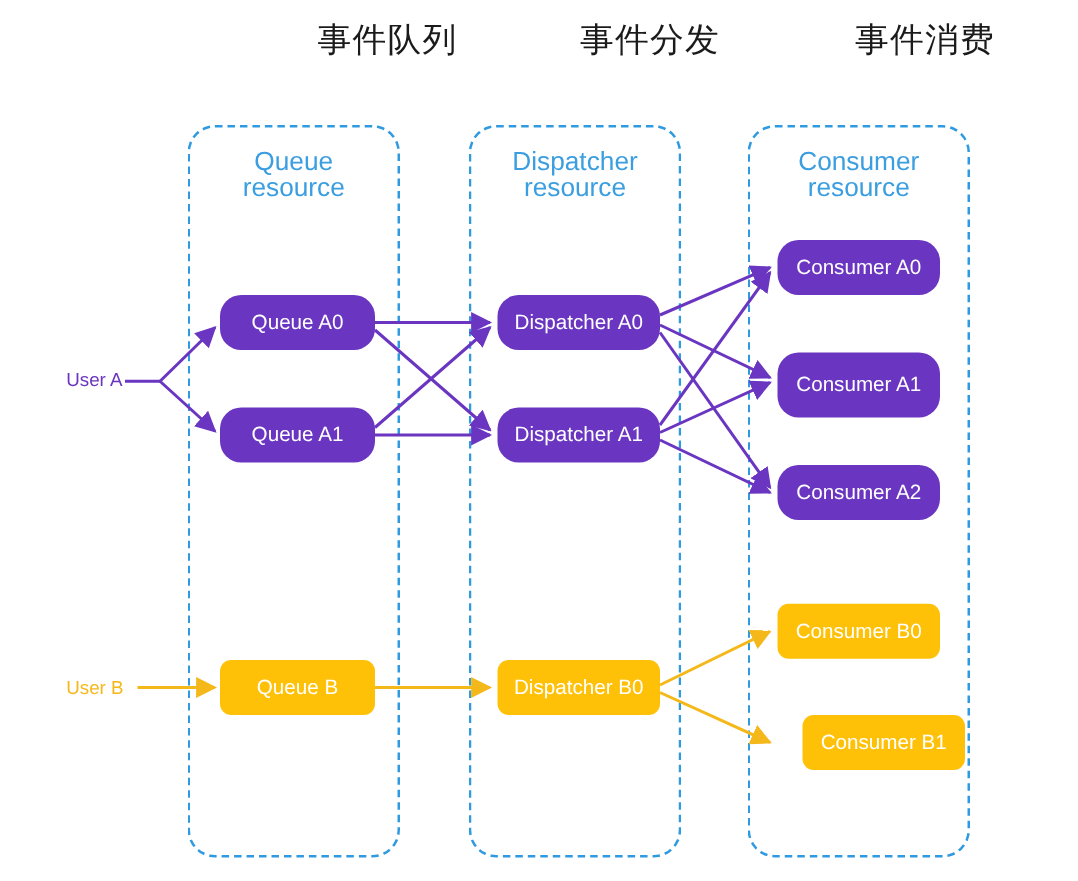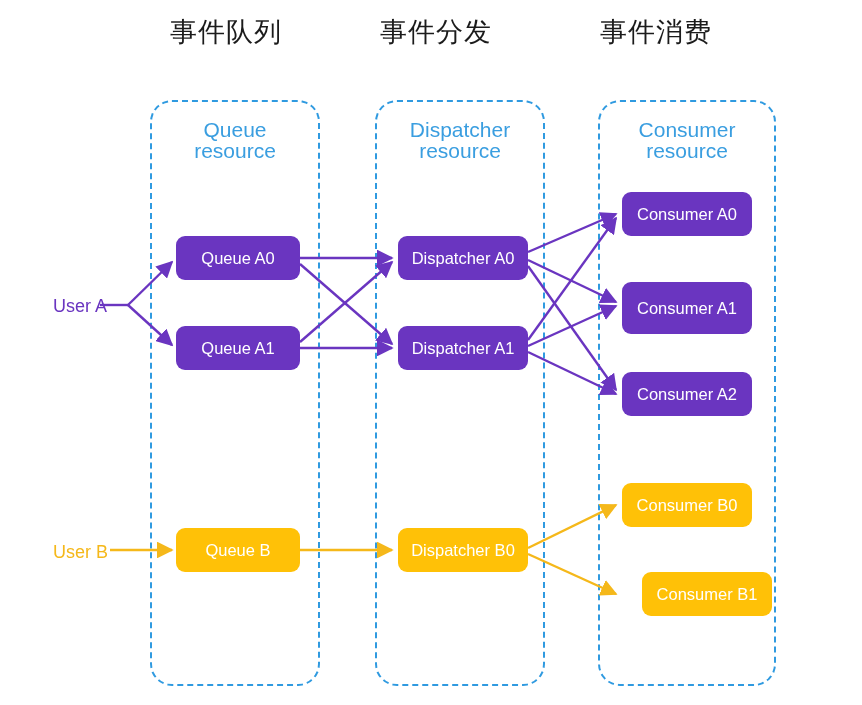--- a/index.html
+++ b/index.html
@@ -16,20 +16,21 @@
     height: 705px;
     background: #ffffff;
     overflow: hidden;
   }
   .col-header {
     position: absolute;
     font-size: 27px;
     color: #1b1b1b;
     font-family: "DejaVu Sans", sans-serif;
     letter-spacing: 1px;
+    text-align: center;
     white-space: nowrap;
     top: 14px;
   }
   .zone {
     position: absolute;
     border: 2px dashed #2f9ae0;
     border-radius: 22px;
     box-sizing: border-box;
   }
   .zone-label {
@@ -46,25 +47,25 @@
     position: absolute;
     box-sizing: border-box;
     border-radius: 9px;
     display: flex;
     align-items: center;
     justify-content: center;
     color: #ffffff;
     font-size: 16.5px;
     white-space: nowrap;
   }
-  .node.purple { background: #6a35c0; }
+  .node.purple { background: #6a35c0; border-radius: 17px; }
   .node.yellow { background: #ffc107; }
   .user-label {
     position: absolute;
-    font-size: 18px;
+    font-size: 15px;
     white-space: nowrap;
   }
   .user-label.purple { color: #6a35c0; }
   .user-label.yellow { color: #f5b81a; }
   svg.edges {
     position: absolute;
     left: 0;
     top: 0;
     width: 862px;
     height: 705px;

